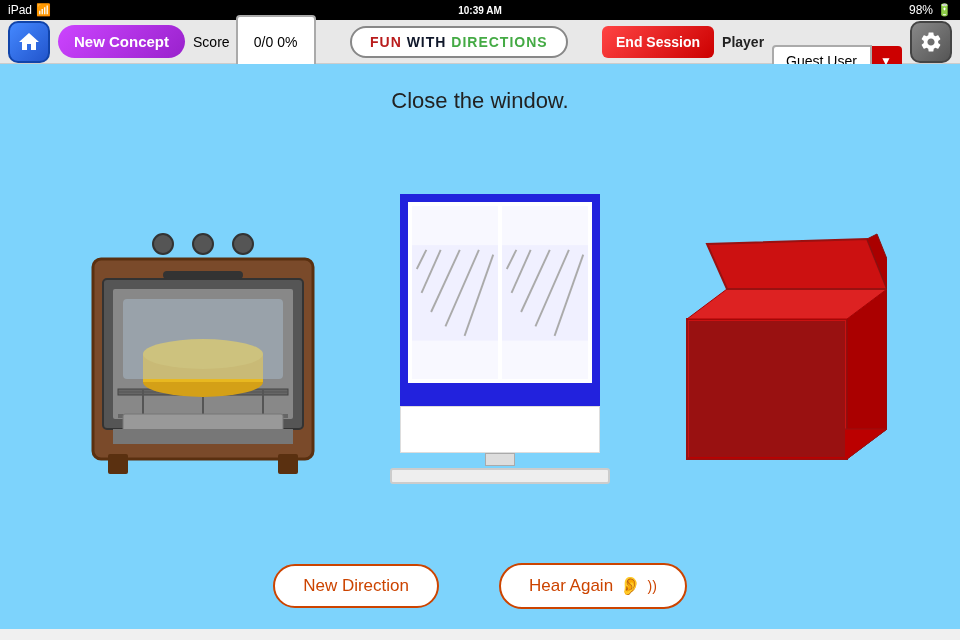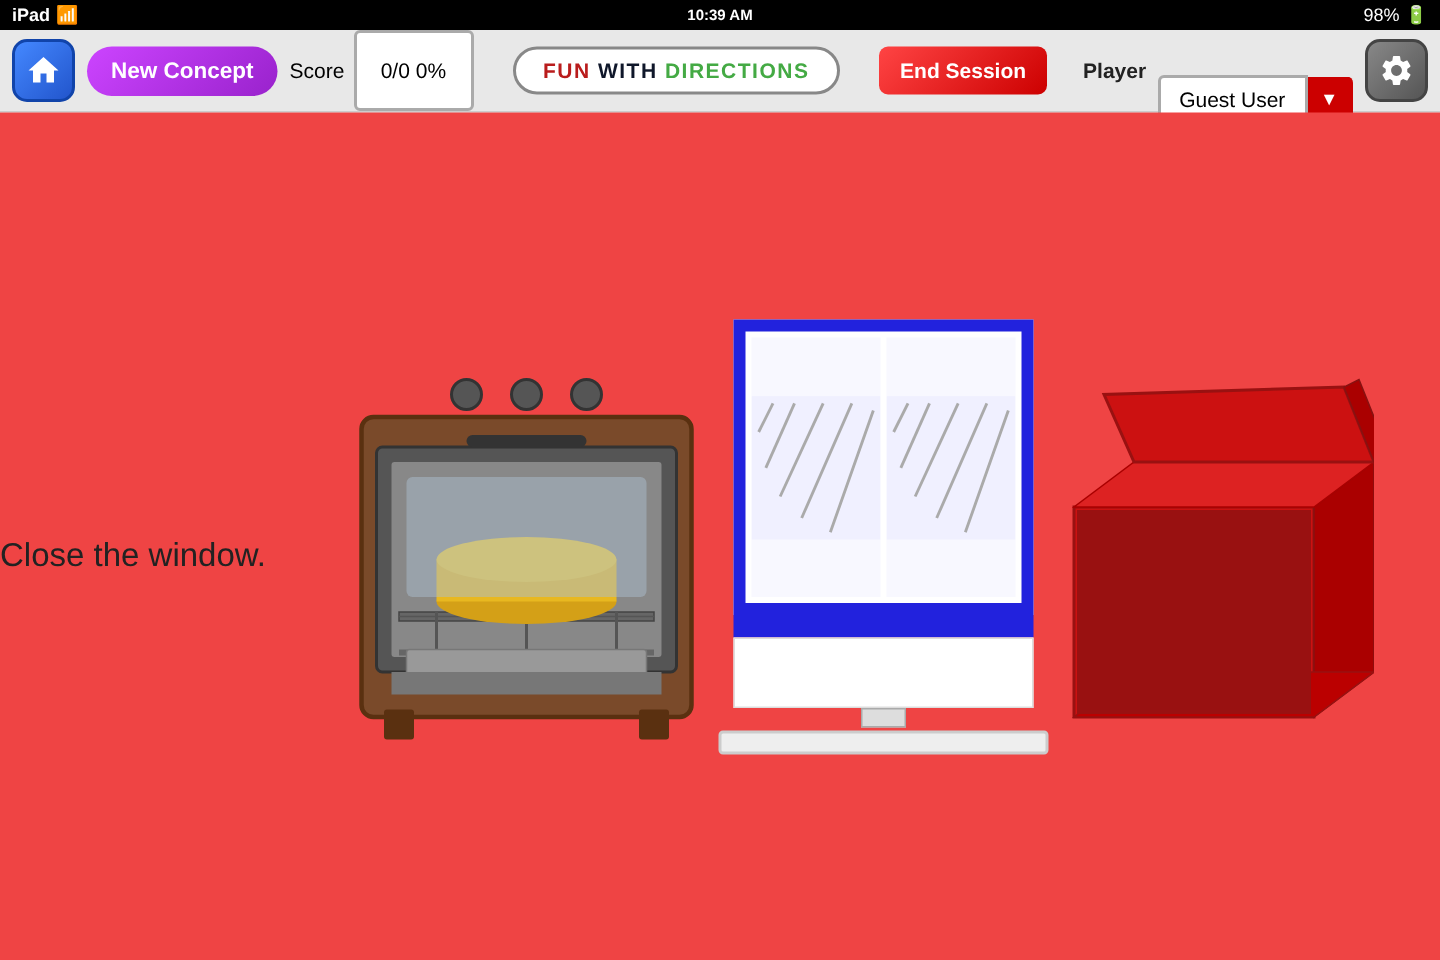--- a/index.html
+++ b/index.html
@@ -15,29 +15,29 @@
     #status-bar {
       background: #000;
       color: #fff;
       font-size: 12px;
       height: 20px;
       display: flex;
       align-items: center;
       justify-content: space-between;
       padding: 0 8px;
     }
-    #status-bar .left { display: flex; align-items: center; gap: 4px; font-weight: bold; }
+    #status-bar .left { display: flex; align-items: center; gap: 4px; }
     #status-bar .center { position: absolute; left: 50%; transform: translateX(-50%); font-size: 10px; font-weight: bold; }
     #status-bar .right { display: flex; align-items: center; gap: 4px; }
 
     
     #toolbar {
       background: #e8e8e8;
       border-bottom: 1px solid #ccc;
-      height: 55px;
+      height: 44px;
       display: flex;
       align-items: center;
       padding: 0 8px;
       gap: 8px;
     }
 
     #home-btn {
       width: 42px;
       height: 42px;
       border-radius: 10px;
@@ -107,21 +107,20 @@
       font-size: 14px;
       font-weight: bold;
       cursor: pointer;
       white-space: nowrap;
     }
 
     #player-label {
       font-size: 14px;
       font-weight: bold;
       color: #222;
-      margin-left: 16px;
     }
 
     #user-select-area {
       display: flex;
       align-items: center;
       gap: 0;
       margin-top: 38px;
     }
     #user-select-box {
       border: 2px solid #aaa;
@@ -151,24 +150,24 @@
       display: flex;
       align-items: center;
       justify-content: center;
       cursor: pointer;
       flex-shrink: 0;
     }
     #settings-btn svg { width: 24px; height: 24px; fill: white; }
 
     
     #main-content {
-      background: #ef4444;
+      background: #7dd3fc;
       height: calc(640px - 20px - 55px);
       display: flex;
-      flex-direction: row;
+      flex-direction: column;
       align-items: center;
       position: relative;
     }
 
     #instruction-text {
       margin-top: 24px;
       font-size: 22px;
       color: #222;
       text-align: center;
     }
@@ -416,14 +415,22 @@
         <polygon points="60,70 220,70 200,20 40,25" fill="#cc1111" stroke="#991111" stroke-width="2"></polygon>
 
         <polygon points="220,70 200,20 210,15 230,65" fill="#aa0000" stroke="#881111" stroke-width="1"></polygon>
 
         <rect x="22" y="102" width="156" height="136" fill="#991111"></rect>
       </svg>
     </div>
 
   </div>
 
+  <div id="bottom-buttons">
+    <button class="bottom-btn">New Direction</button>
+    <button class="bottom-btn hear-again">
+      <span>Hear Again</span>
+      <span class="ear-icon">👂</span>
+      <span style="font-size:14px; color:#cc4400;">))</span>
+    </button>
+  </div>
 
 </div>
 
 </body></html>

